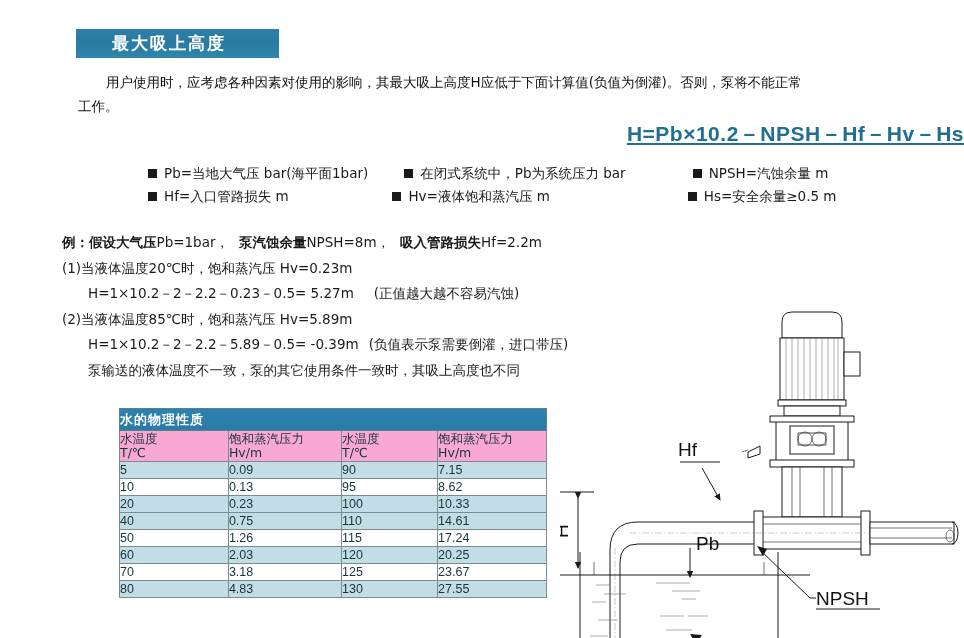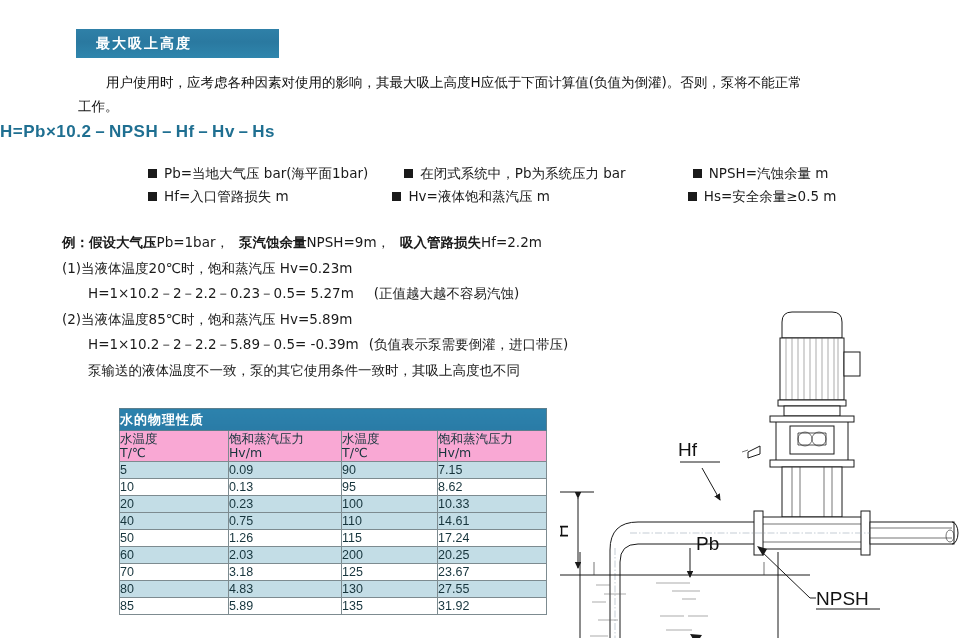--- a/index.html
+++ b/index.html
@@ -23,24 +23,24 @@
     left: 76px;
     top: 29px;
     width: 203px;
     height: 29px;
     background: linear-gradient(180deg, #2f80a8 0%, #2a79a0 45%, #2f86ad 100%);
     display: flex;
     align-items: center;
   }
   .title-bar .title-text {
     color: #ffffff;
-    font-size: 14px;
+    font-size: 17px;
     font-weight: bold;
     letter-spacing: 2px;
-    padding-left: 20px;
+    padding-left: 36px;
     font-family: "DejaVu Sans", "Liberation Sans", sans-serif;
   }
 
   
   .intro {
     position: absolute;
     left: 78px;
     top: 70px;
     width: 872px;
     font-size: 13.5px;
@@ -49,26 +49,27 @@
     font-family: "DejaVu Sans", "Liberation Sans", sans-serif;
   }
   .intro .indent { display: inline-block; width: 28px; }
 
   
   .formula {
     position: absolute;
     left: 0;
     top: 120px;
     width: 964px;
-    text-align: left;
-    font-size: 17px;
+    text-align: right;
+    font-size: 21px;
     font-weight: bold;
     color: #1f6f91;
     letter-spacing: 0.5px;
     font-family: "Liberation Sans", "DejaVu Sans", sans-serif;
+    text-decoration: underline;
   }
 
   
   .legend {
     position: absolute;
     left: 112px;
     top: 162px;
     width: 760px;
   }
   .legend-row {
@@ -209,21 +210,21 @@
     </div>
     <div class="legend-cell c3">
       <span class="sq"></span>
       <span>Hs=安全余量≥0.5 m</span>
     </div>
   </div>
 </div>
 
 <div class="example">
   <div class="ln">
-    <span class="b">例：</span><span class="b">假设大气压</span><span>Pb=1bar，</span><span class="gap"></span><span class="b">泵汽蚀余量</span><span>NPSH=9m，</span><span class="gap"></span><span class="b">吸入管路损失</span><span>Hf=2.2m</span>
+    <span class="b">例：</span><span class="b">假设大气压</span><span>Pb=1bar，</span><span class="gap"></span><span class="b">泵汽蚀余量</span><span>NPSH=8m，</span><span class="gap"></span><span class="b">吸入管路损失</span><span>Hf=2.2m</span>
   </div>
   <div class="ln">(1)当液体温度20℃时，饱和蒸汽压 Hv=0.23m</div>
   <div class="ln">
     <span class="pad2"></span><span>H=1×10.2－2－2.2－0.23－0.5= 5.27m</span><span class="gap"></span><span class="gap"></span><span>(正值越大越不容易汽蚀)</span>
   </div>
   <div class="ln">(2)当液体温度85℃时，饱和蒸汽压 Hv=5.89m</div>
   <div class="ln">
     <span class="pad2"></span><span>H=1×10.2－2－2.2－5.89－0.5= -0.39m</span><span class="gap"></span><span>(负值表示泵需要倒灌，进口带压)</span>
   </div>
   <div class="ln">
@@ -289,40 +290,34 @@
         </tr>
         <tr class="even">
           <td>50</td>
           <td>1.26</td>
           <td>115</td>
           <td>17.24</td>
         </tr>
         <tr class="odd">
           <td>60</td>
           <td>2.03</td>
-          <td>200</td>
+          <td>120</td>
           <td>20.25</td>
         </tr>
         <tr class="even">
           <td>70</td>
           <td>3.18</td>
           <td>125</td>
           <td>23.67</td>
         </tr>
         <tr class="odd">
           <td>80</td>
           <td>4.83</td>
           <td>130</td>
           <td>27.55</td>
-        </tr>
-        <tr class="even">
-          <td>85</td>
-          <td>5.89</td>
-          <td>135</td>
-          <td>31.92</td>
         </tr>
       </tbody>
   </table>
 </div>
 
 <div class="diagram">
   <svg width="404" height="338" viewBox="0 0 404 338" xmlns="http://www.w3.org/2000/svg">
     <defs>
       <style>
         .ln1 { fill:none; stroke:#1a1a1a; stroke-width:1; }

